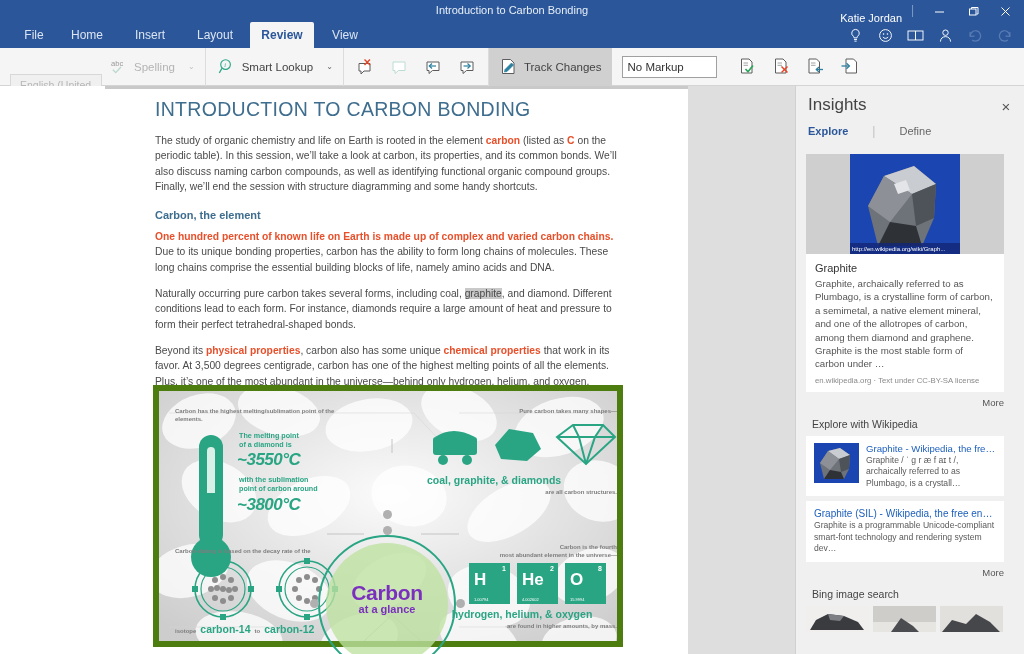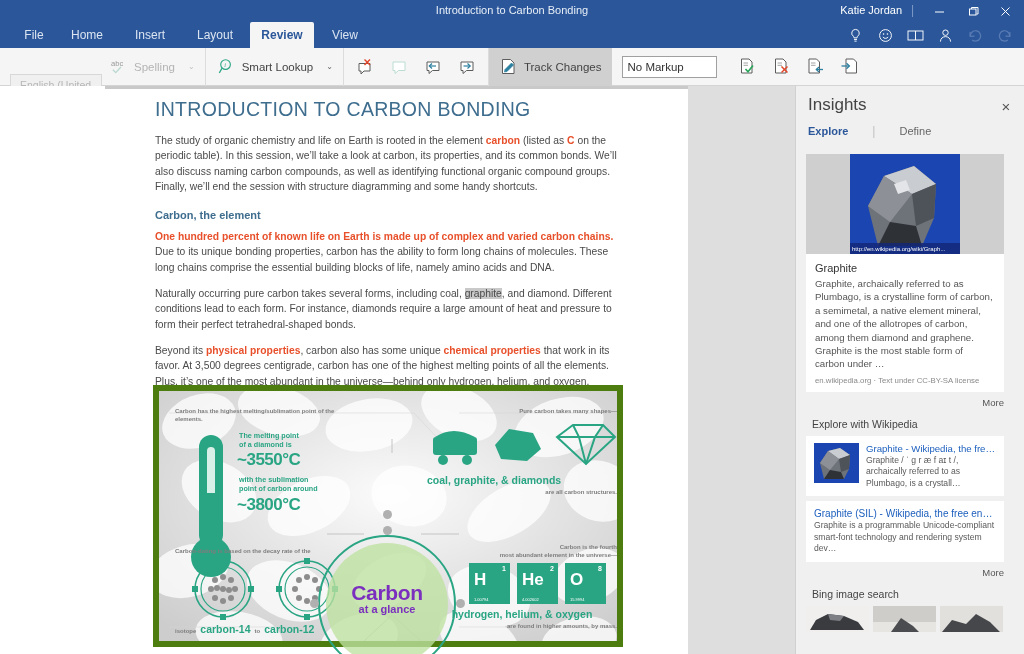--- a/index.html
+++ b/index.html
@@ -13,21 +13,21 @@
   
   .titlebar {
     position: absolute; top: 0; left: 0; width: 1024px; height: 22px;
     background: #2b579a; color: #ffffff;
   }
   .title-text {
     position: absolute; left: 0; right: 0; top: 4px;
     text-align: center; font-size: 11px; color: #e8eef7;
   }
   .user-name {
-    position: absolute; right: 122px; top: 4px;
+    position: absolute; right: 122px; top: 12px;
     font-size: 11px; color: #ffffff;
   }
   .user-sep {
     position: absolute; right: 110px; top: 3px;
     font-size: 12px; color: #7f9bc6;
   }
   .winbtn {
     position: absolute; top: 0; width: 34px; height: 22px;
     display: flex; align-items: center; justify-content: center;
     color: #ffffff; font-size: 12px; line-height: 1;
@@ -135,21 +135,21 @@
     border: 6px solid #4d7c0f;
     background: #e2e2e2;
     overflow: hidden;
   }
   .fig-bg { position: absolute; inset: 0; }
   .fig-inner { position: absolute; inset: 0; }
   .fig-txt { position: absolute; font-family: "Liberation Sans", sans-serif; }
   .teal { color: #2aa584; }
   .gray-t { color: #7d7d7d; }
   .tiny { font-size: 6px; line-height: 8px; font-weight: bold; }
-  .big-num { font-size: 17px; font-weight: bold; letter-spacing: -.5px; }
+  .big-num { font-size: 17px; font-weight: bold; letter-spacing: -.5px; font-style: italic; }
   .med { font-size: 7.2px; font-weight: bold; line-height: 9px; }
   .bold-lbl { font-size: 10.5px; font-weight: bold; }
   .elem-box {
     position: absolute; width: 41px; height: 41px; background: #2aa584;
     color: #fff;
   }
   .elem-sym { position: absolute; left: 5px; top: 7px; font-size: 17px; font-weight: bold; }
   .elem-num { position: absolute; right: 4px; top: 2px; font-size: 7px; font-weight: bold; }
   .elem-wt { position: absolute; left: 5px; bottom: 2px; font-size: 4px; }
   .carbon-circle {

